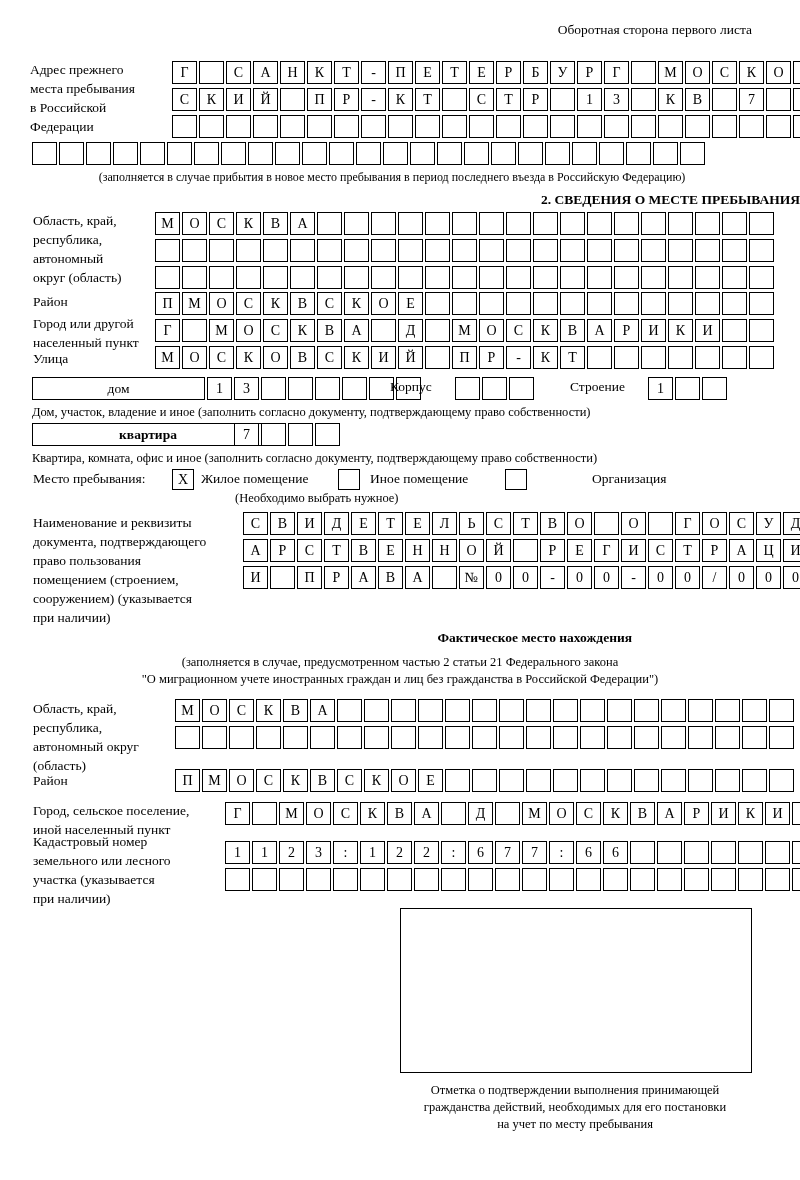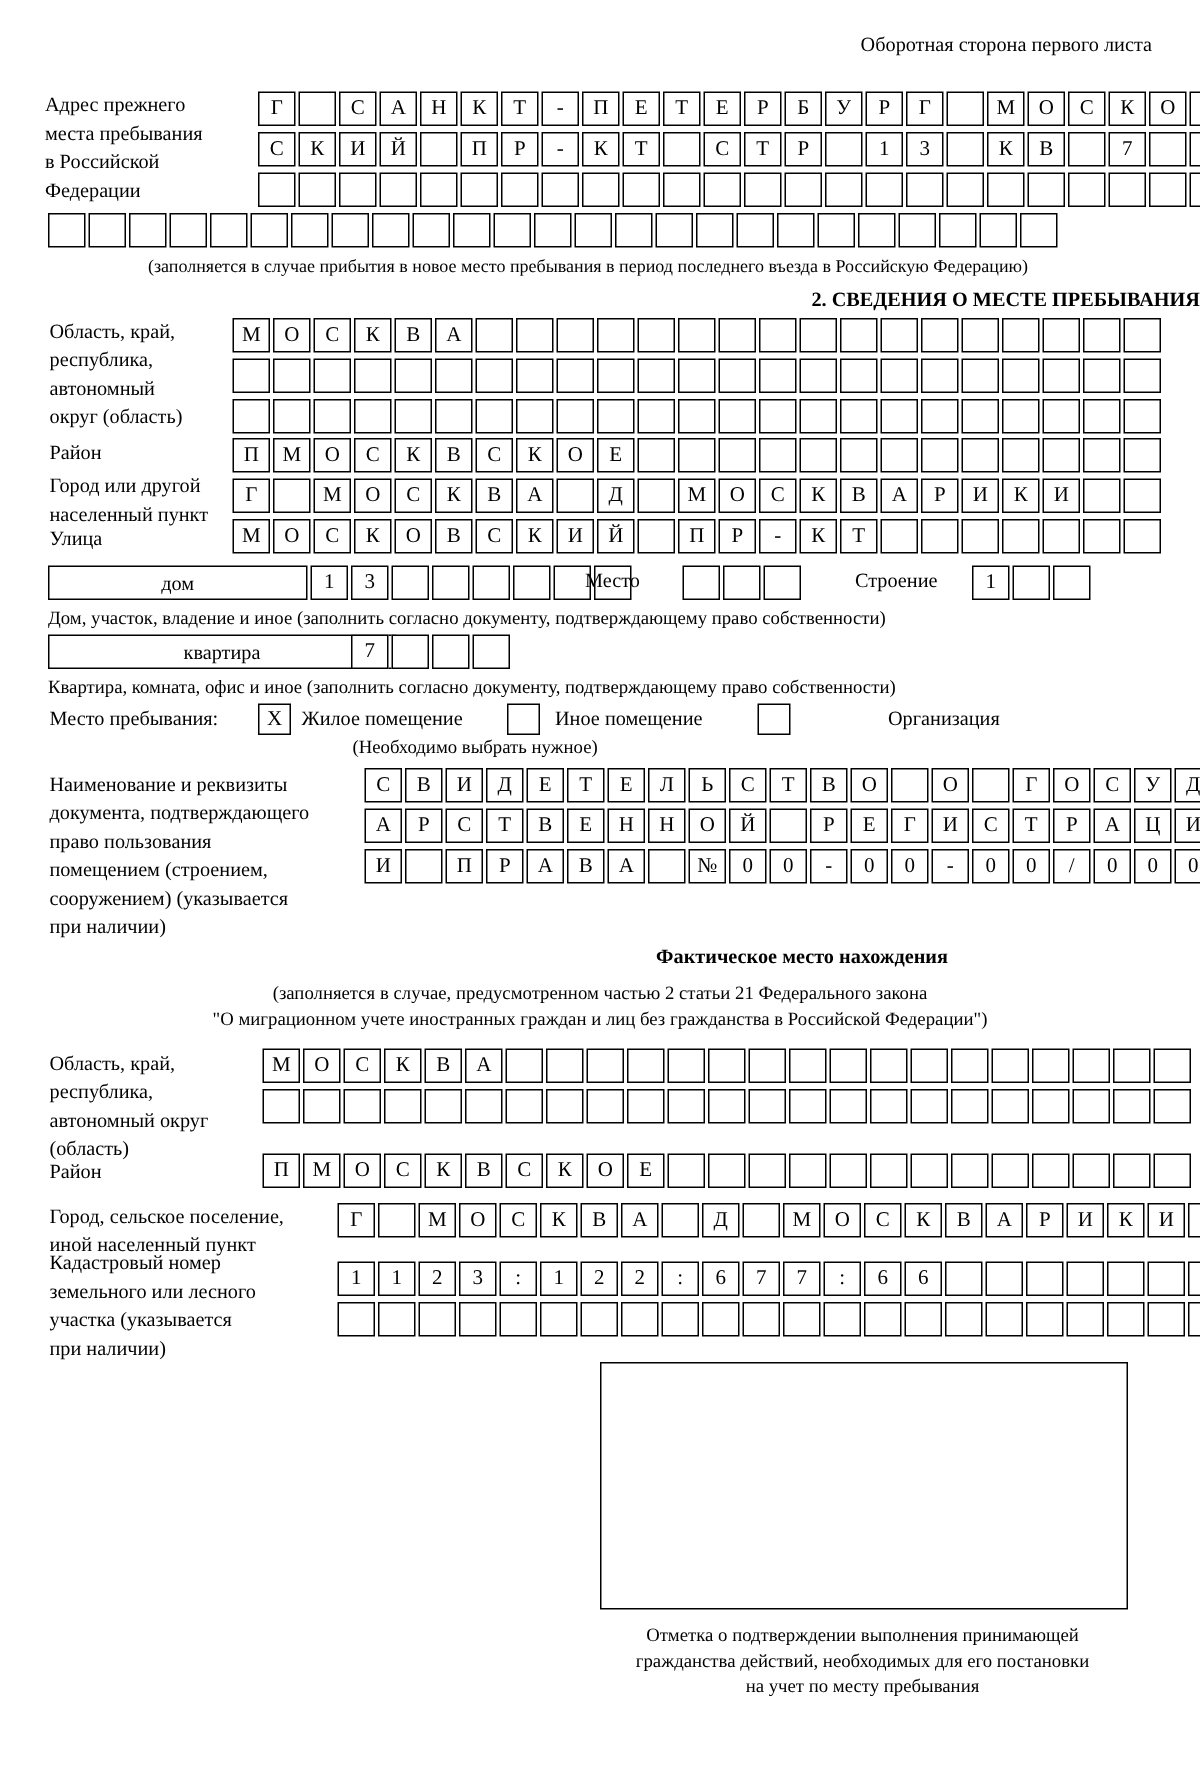--- a/index.html
+++ b/index.html
@@ -16,21 +16,21 @@
     overflow: hidden;
   }
   .page {
     position: relative;
     width: 800px;
     height: 1180px;
   }
   .abs { position: absolute; }
 
   .hdr-right {
-    top: 22px; right: 32px;
+    top: 22px; right: 48px;
     font-size: 13.5px;
   }
 
   .lbl {
     font-size: 13.5px;
     line-height: 19px;
   }
   .lbl-sm { font-size: 12.5px; line-height: 18px; }
 
   
@@ -382,36 +382,36 @@
   <div class="abs cells" id="s2-house" style="left:207px; top:377px;">
       <div class="cell">1</div>
       <div class="cell">3</div>
       <div class="cell"></div>
       <div class="cell"></div>
       <div class="cell"></div>
       <div class="cell"></div>
       <div class="cell"></div>
       <div class="cell"></div>
     </div>
-  <div class="abs lbl" style="left:390px; top:377px;">Место</div>
+  <div class="abs lbl" style="left:390px; top:377px;">Корпус</div>
   <div class="abs cells" id="s2-korpus" style="left:455px; top:377px;">
       <div class="cell"></div>
       <div class="cell"></div>
       <div class="cell"></div>
     </div>
   <div class="abs lbl" style="left:570px; top:377px;">Строение</div>
   <div class="abs cells" id="s2-stroenie" style="left:648px; top:377px;">
       <div class="cell">1</div>
       <div class="cell"></div>
       <div class="cell"></div>
     </div>
 
   <div class="abs lbl-sm" style="left:32px; top:403px;">Дом, участок, владение и иное (заполнить согласно документу, подтверждающему право собственности)</div>
 
-  <div class="abs wideBox" style="left:32px; top:423px; width:232px;">квартира</div>
+  <div class="abs wideBox" style="left:32px; top:423px; width:232px;font-weight:bold;">квартира</div>
   <div class="abs cells" id="s2-flat" style="left:234px; top:423px;">
       <div class="cell">7</div>
       <div class="cell"></div>
       <div class="cell"></div>
       <div class="cell"></div>
     </div>
 
   <div class="abs lbl-sm" style="left:32px; top:449px;">Квартира, комната, офис и иное (заполнить согласно документу, подтверждающему право собственности)</div>
 
   <div class="abs lbl" style="left:33px; top:469px;">Место пребывания:</div>

